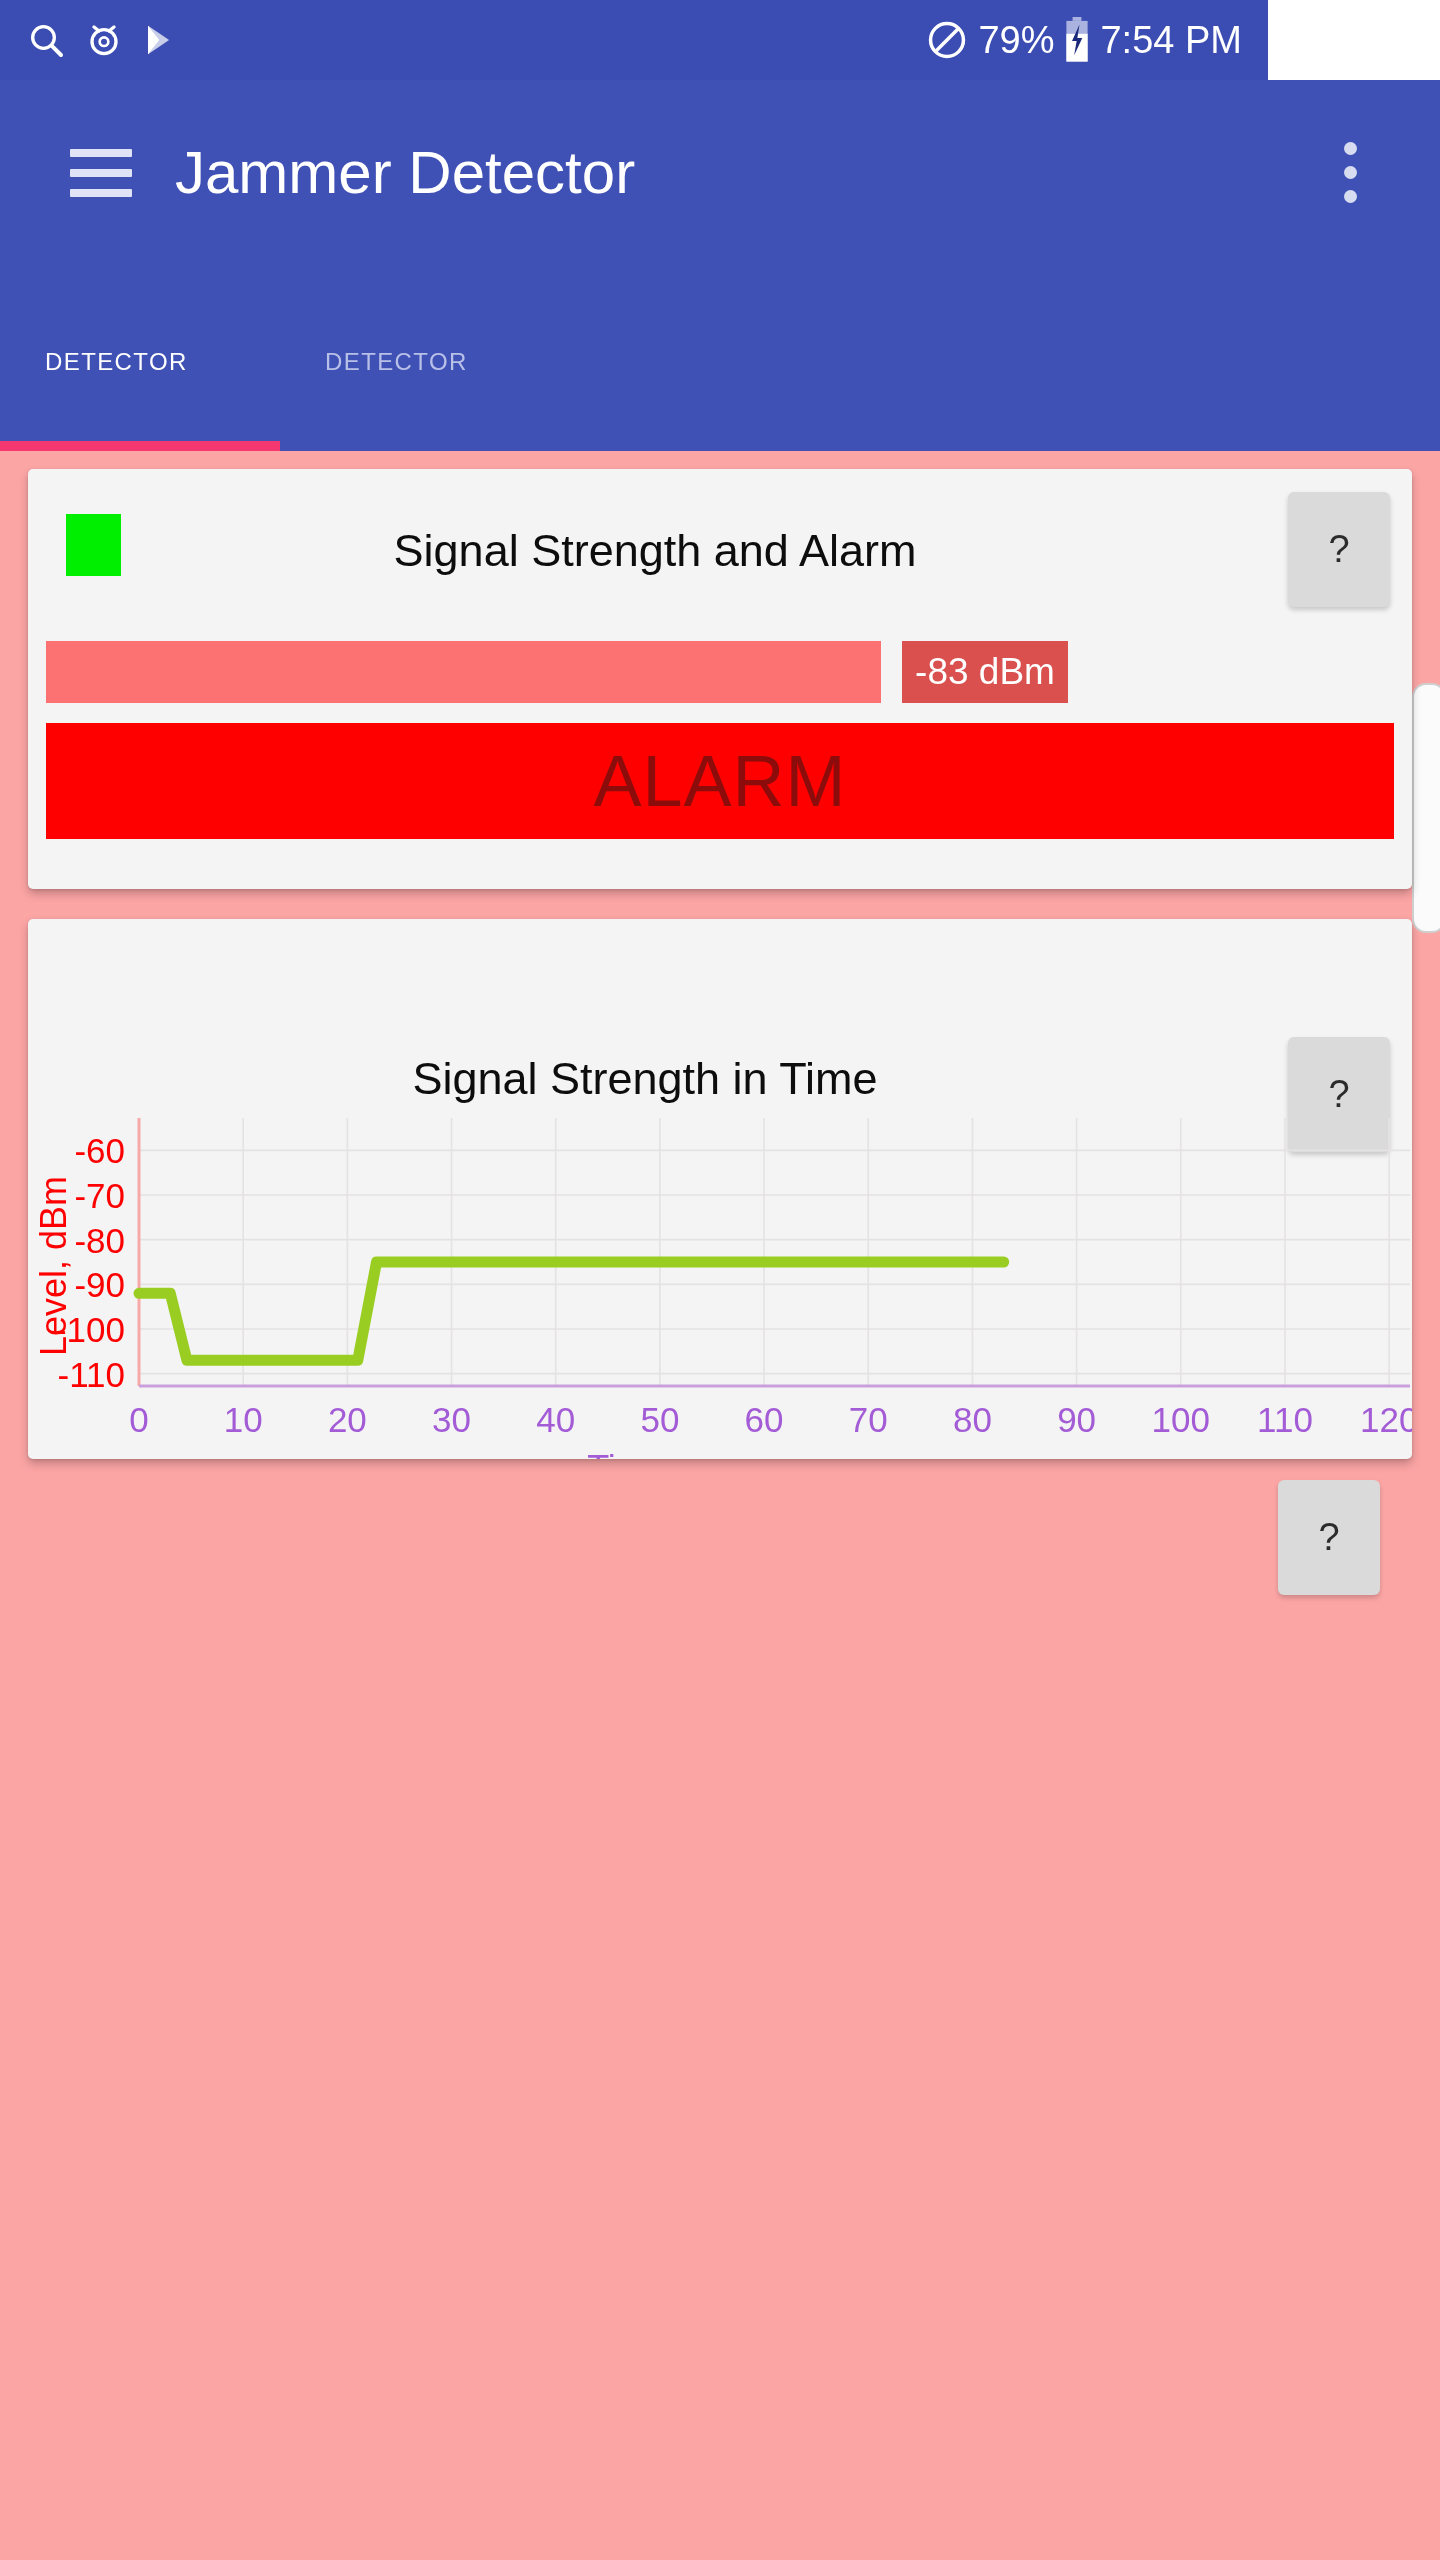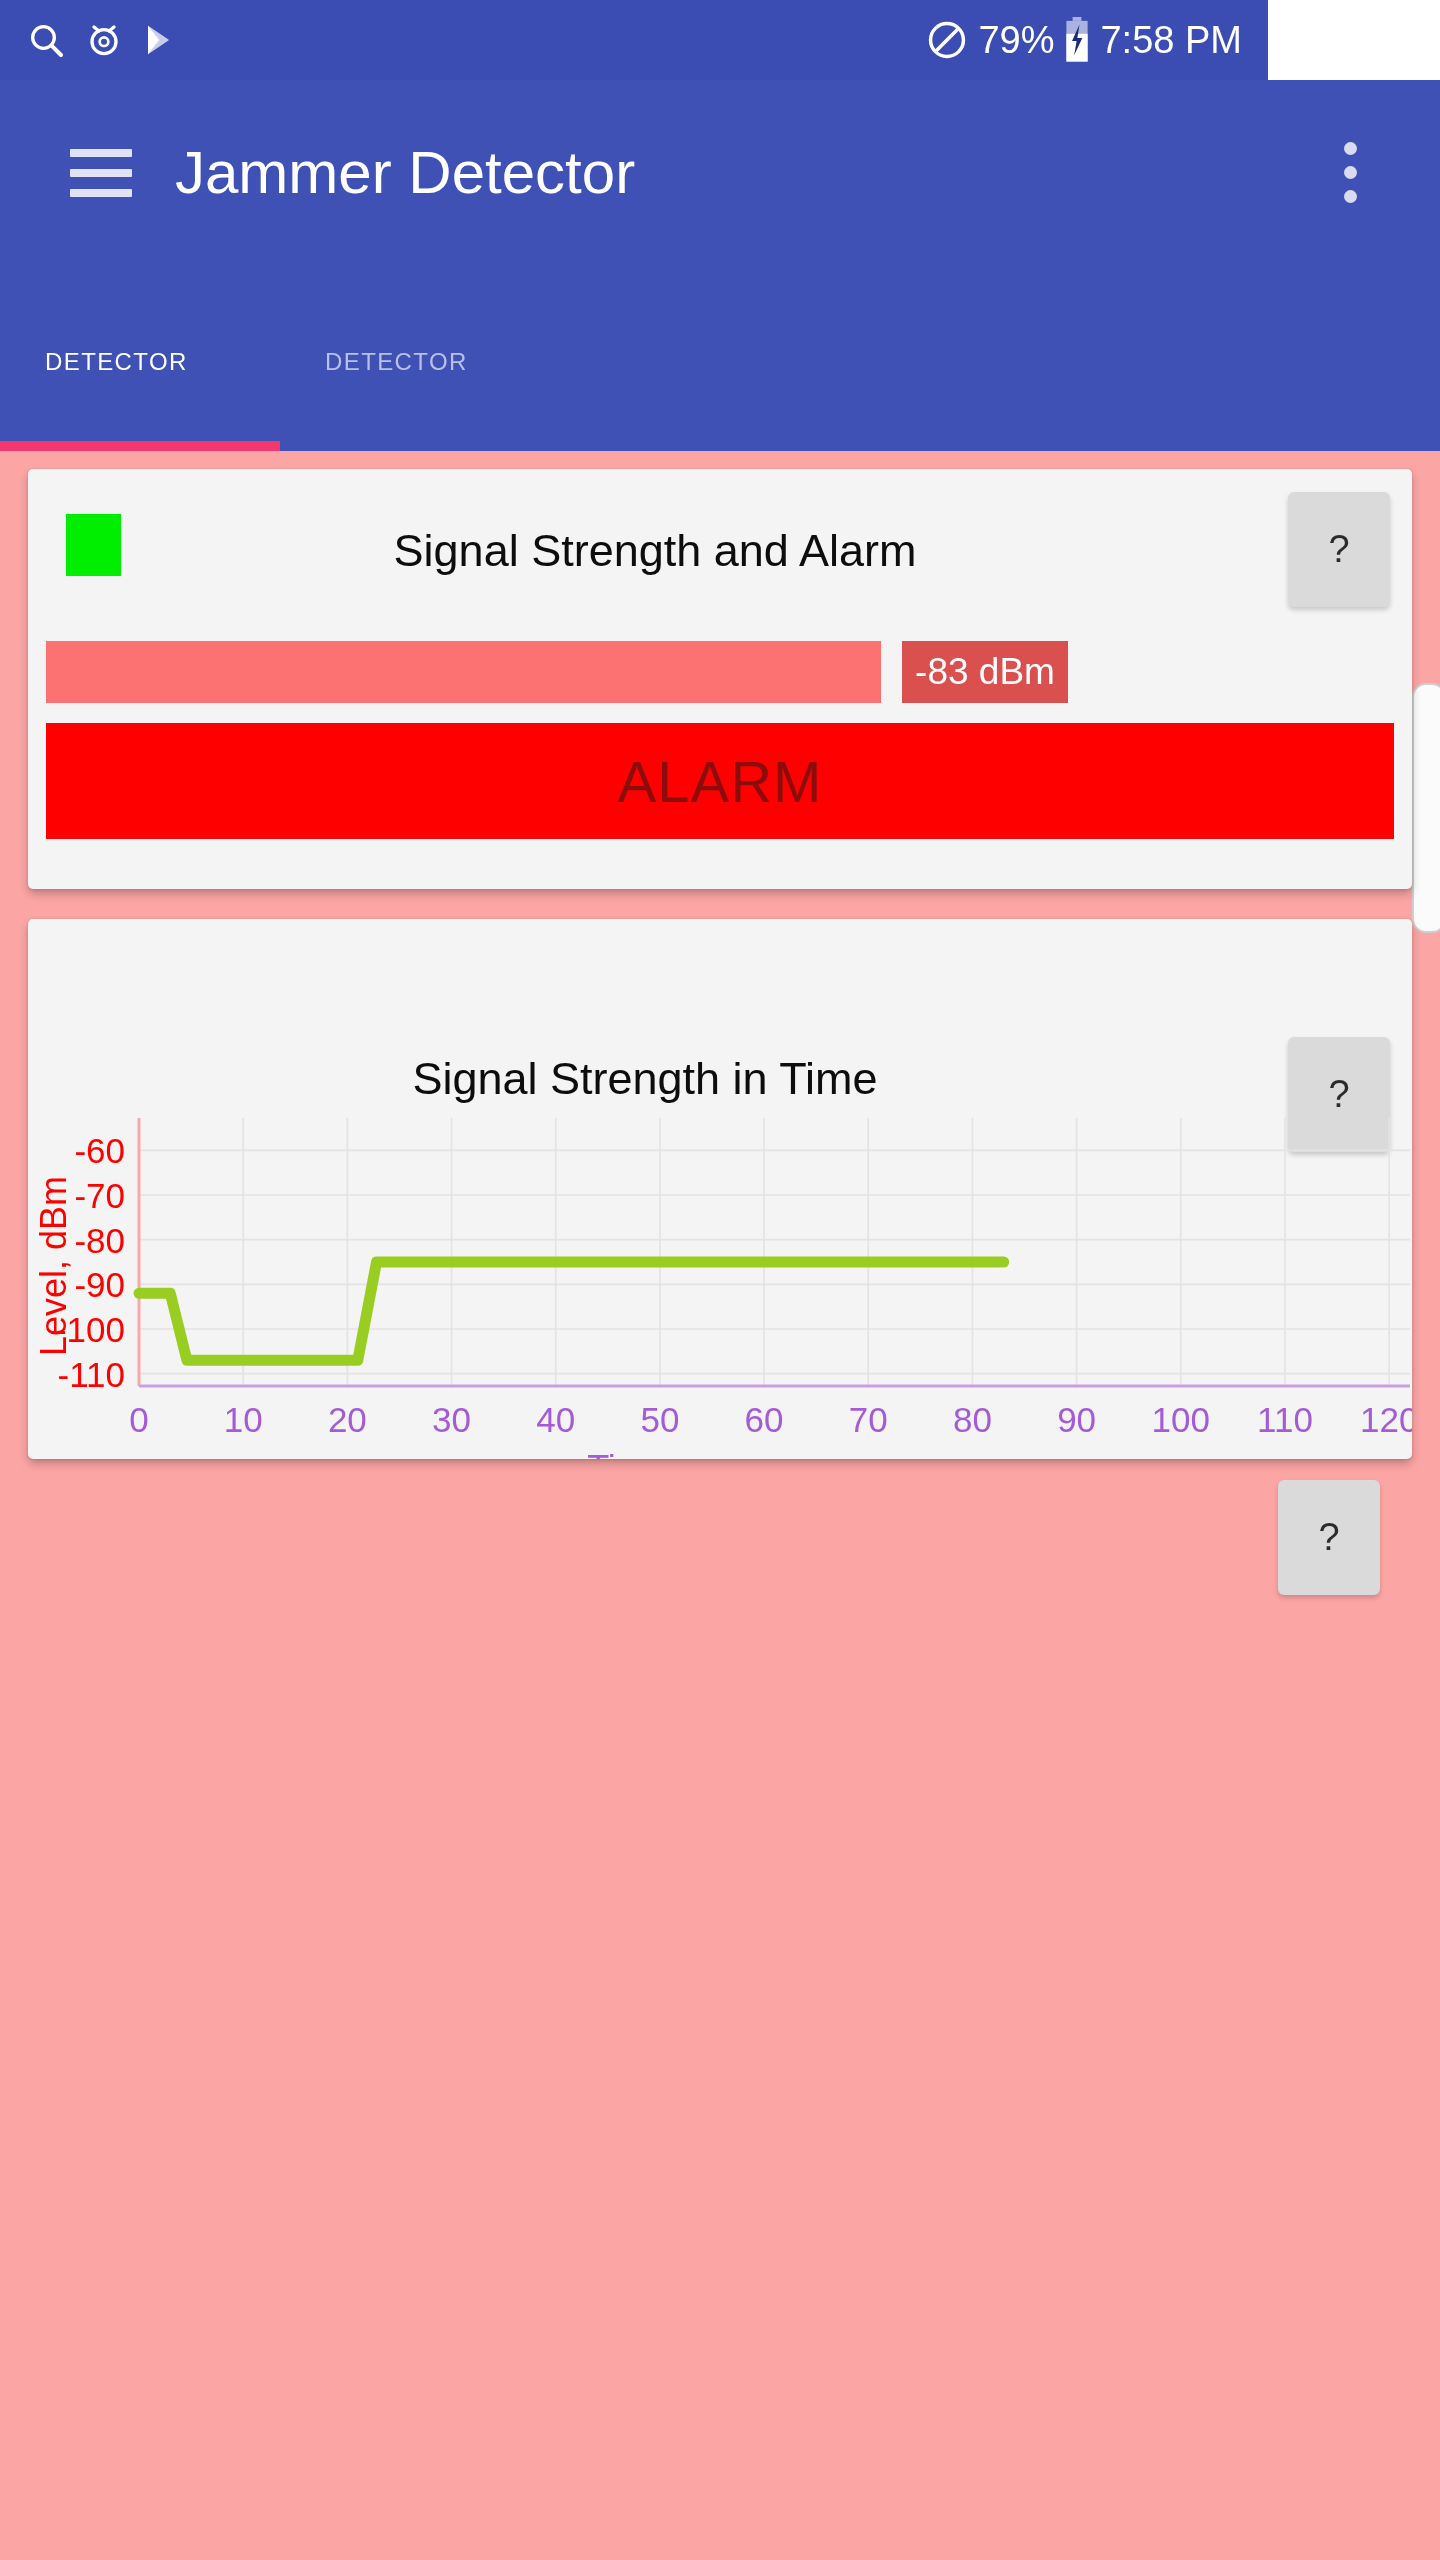--- a/index.html
+++ b/index.html
@@ -133,21 +133,21 @@
     align-items: center; justify-content: center;
     padding: 0 4px;
   }
   .alarm-banner {
     position: absolute; left: 18px; top: 254px;
     width: 1348px; height: 116px;
     background: #ff0000;
     display: flex; align-items: center; justify-content: center;
   }
   .alarm-text {
-    color: #8c0c0c; font-size: 58px; letter-spacing: 1px;
+    color: #8c0c0c; font-size: 72px; letter-spacing: 1px;
   }
 
   
   .ghost-card {
     position: absolute; right: -6px; top: 232px;
     width: 34px; height: 250px;
     border: 2px solid #cfcfcf; border-radius: 14px;
     background: #fbfbfb;
   }
 
@@ -208,21 +208,21 @@
       <circle cx="12" cy="12" r="9.4" fill="none" stroke="#ffffff" stroke-width="2"></circle>
       <line x1="5.6" y1="18.4" x2="18.4" y2="5.6" stroke="#ffffff" stroke-width="2"></line>
     </svg>
     <span class="status-text">79%</span>
     <svg class="si" width="26" height="46" viewBox="0 0 14 26">
       <rect x="4.5" y="0" width="5" height="2.2" fill="#aab2e0"></rect>
       <rect x="1" y="2.2" width="12" height="23" fill="#aab2e0"></rect>
       <rect x="1" y="9.5" width="12" height="15.7" fill="#ffffff"></rect>
       <path d="M8.4 4.2 L4.2 13.6 L6.8 13.6 L5.4 21.6 L10 11.8 L7.2 11.8 Z" fill="#1b2a7a"></path>
     </svg>
-    <span class="status-text">7:58 PM</span>
+    <span class="status-text">7:54 PM</span>
   </div>
 </div>
 
 <div class="app-bar">
   <div class="hamburger">
     <span></span>
     <span></span>
     <span></span>
   </div>
   <div class="app-title">Jammer Detector</div>

